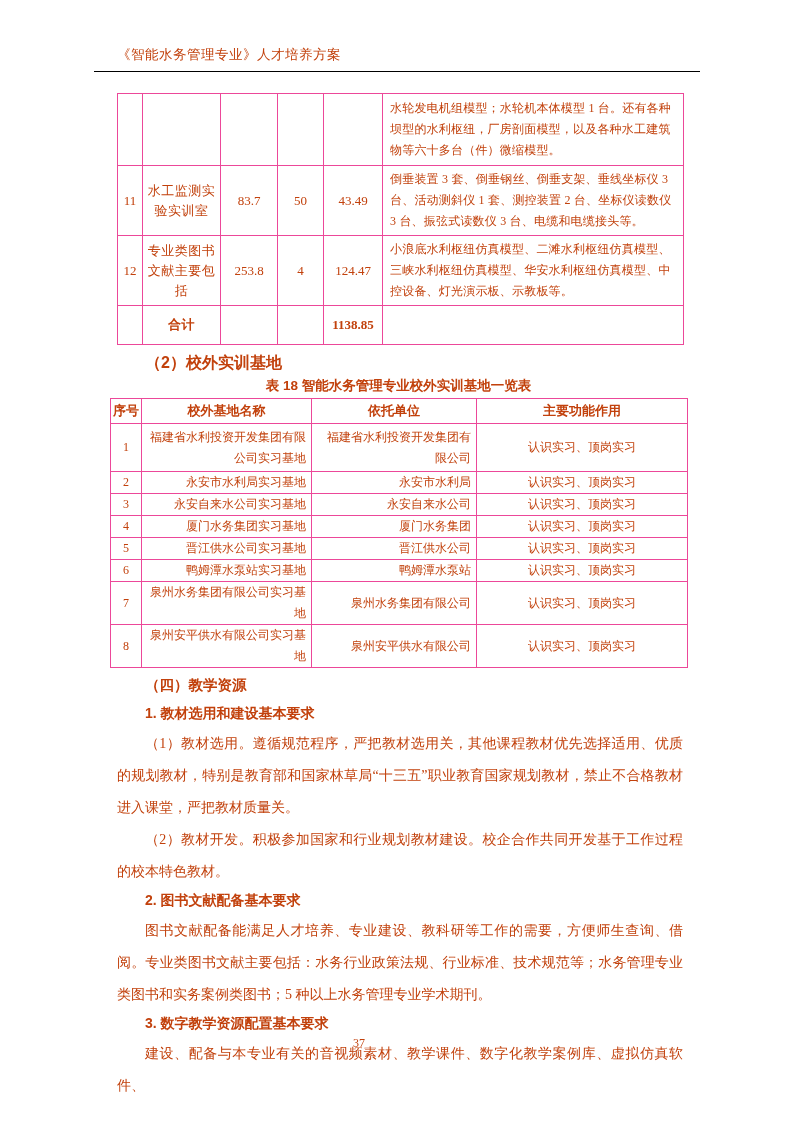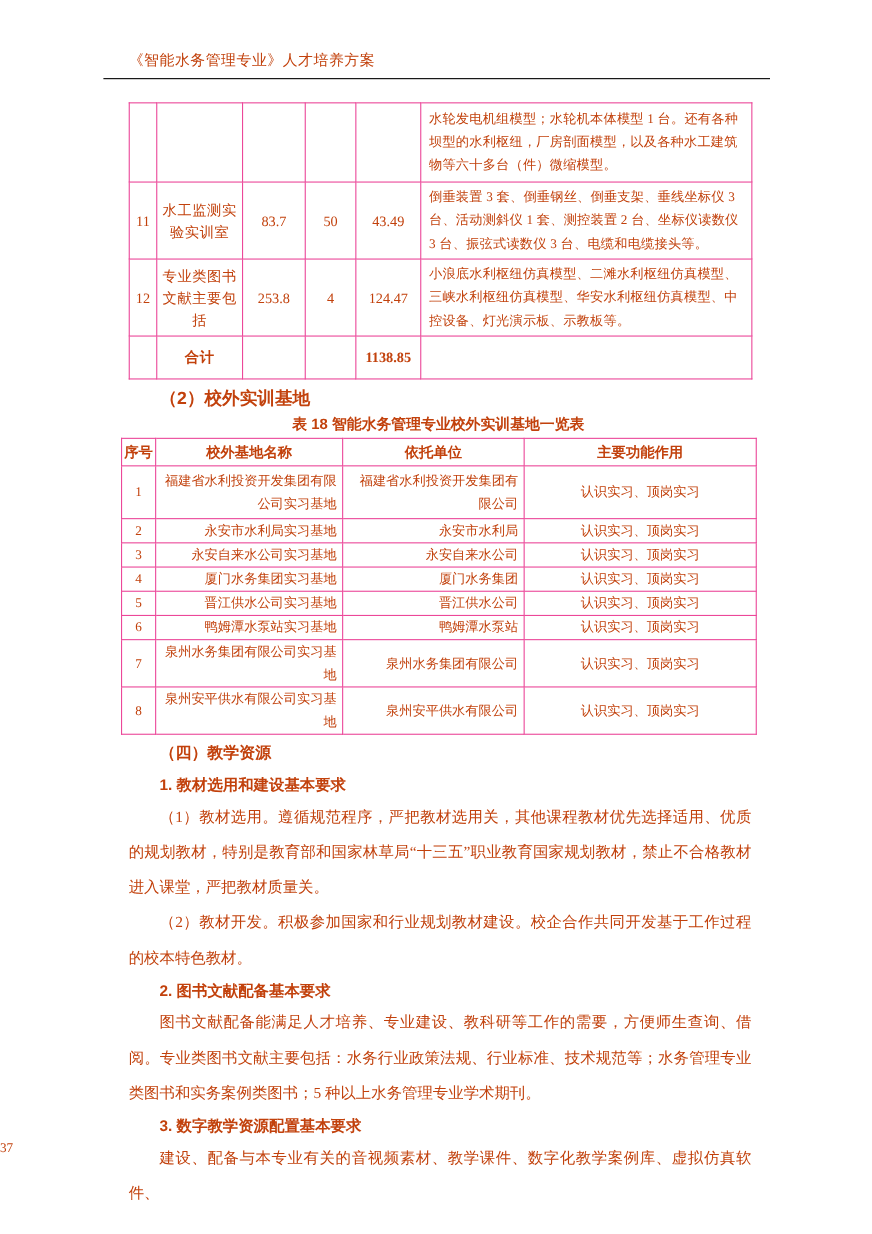--- a/index.html
+++ b/index.html
@@ -58,21 +58,21 @@
   .h-sub { margin:8px 0 0 145px; font-size:14px; line-height:20px; }
   .h-sub.m10 { margin-top:2px; }
   .para {
     margin:5px 0 0 117px; width:566px;
     font-size:14px; line-height:32px;
     text-align:justify; text-indent:2em;
   }
   .para.flush { margin-top:0; }
   .page-number {
     position:absolute; top:1036px; left:0; width:694px;
-    text-align:left; font-size:12px;
+    text-align:center; font-size:12px;padding-left:24px;
   }
 </style>
 </head>
 <body>
 
 <div class="page">
 
   <div class="doc-header">《智能水务管理专业》人才培养方案</div>
   <div class="header-rule"></div>
 

